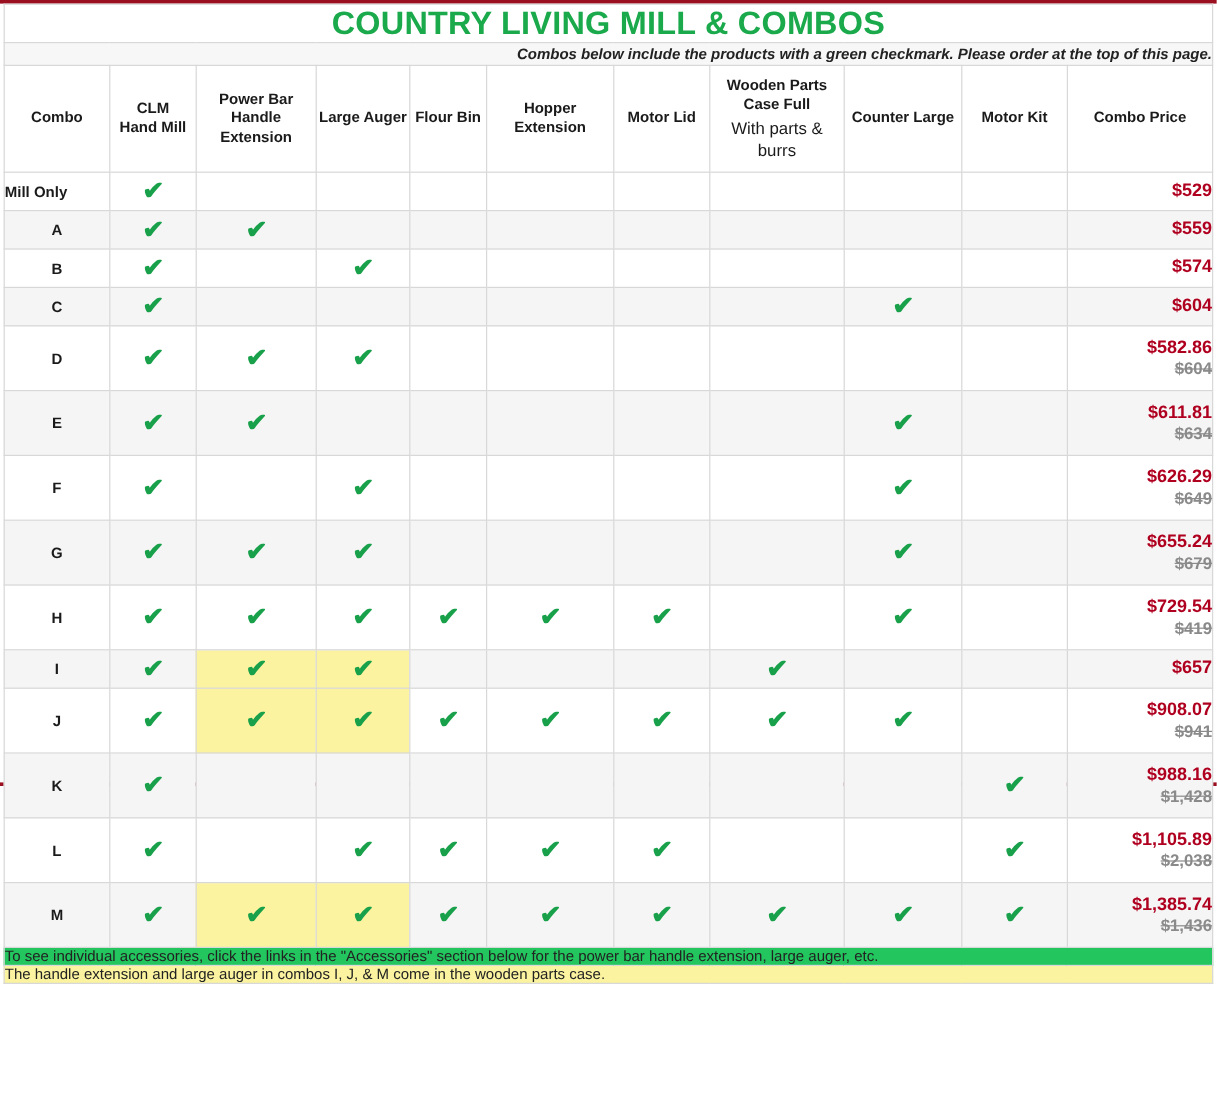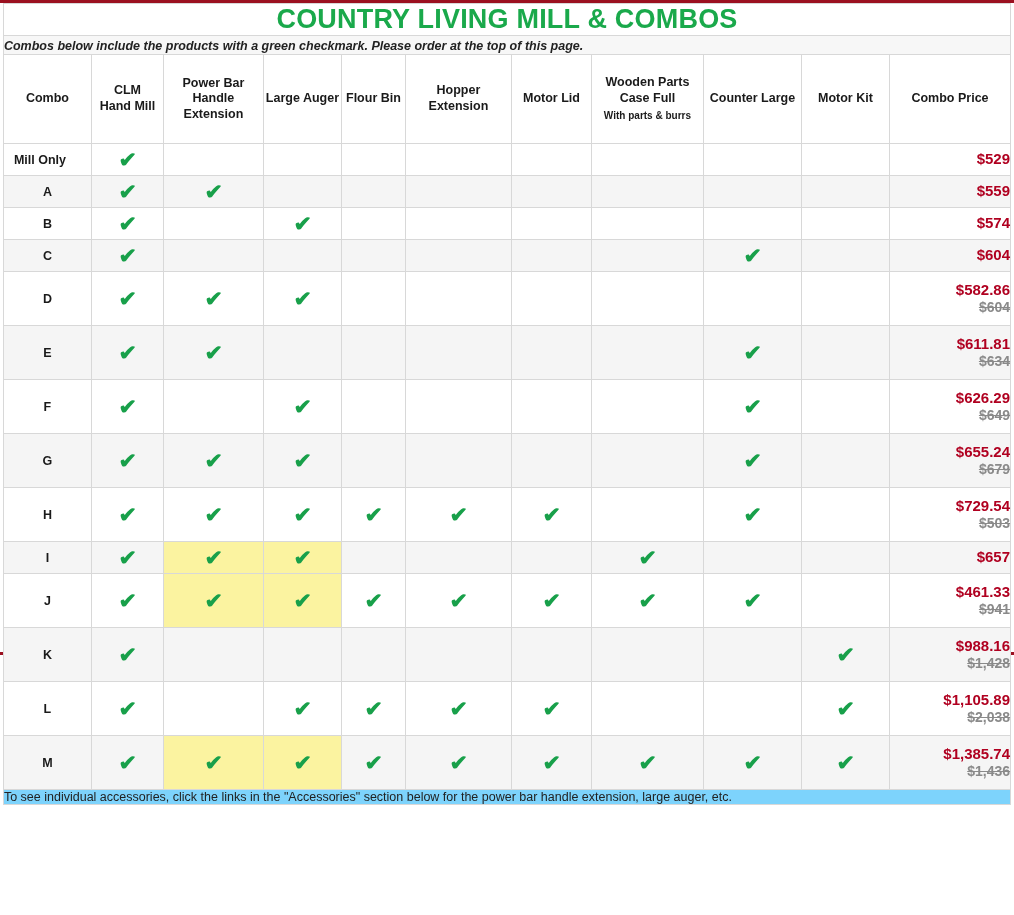--- a/index.html
+++ b/index.html
@@ -42,21 +42,21 @@
     border-top: none;
     background: #ffffff;
   }
   .title-text {
     color: #1aa94b;
     font-size: 27px;
     font-weight: bold;
     letter-spacing: 0.2px;
   }
   .subtitle-cell {
-    text-align: left;
+    text-align: right;
     padding: 9px 6px;
     background: #f7f7f7;
   }
   .subtitle-text {
     font-size: 12.5px;
     font-style: italic;
     font-weight: bold;
     color: #222;
   }
   thead th {
@@ -64,41 +64,41 @@
     font-size: 12.5px;
     font-weight: bold;
     text-align: center;
     height: 88px;
     padding: 4px 3px;
     line-height: 1.25;
     color: #1a1a1a;
   }
   thead th .sub {
     display: block;
-    font-size: 10px;
-    font-weight: bold;
+    font-size: 14px;
+    font-weight: normal;
     margin-top: 4px;
   }
   tbody td {
     height: 31px;
     text-align: center;
     font-size: 12.5px;
   }
   tbody tr.alt td {
     background: #f5f5f5;
   }
   td.combo-label {
     font-weight: bold;
     font-size: 12.5px;
     text-align: center;
     color: #1a1a1a;
   }
   td.combo-label.mill-only {
     text-align: left;
-    padding-left: 10px;
+    padding-left: 0;
   }
   .check {
     color: #18a04a;
     font-size: 21px;
     font-weight: bold;
     line-height: 1;
     display: inline-block;
     transform: scaleX(1.05);
   }
   td.hl {
@@ -120,21 +120,21 @@
     font-weight: bold;
     font-size: 14px;
     text-decoration: line-through;
     display: block;
   }
   tr.tall td { height: 53px; }
   .footnote-cell {
     text-align: left;
     padding: 11px 10px;
     font-size: 12.5px;
-    background: #7dd3fc;
+    background: #22c55e;
     color: #222;
   }
   .footnote-cell.yellow {
     background: #fbf3a0;
   }
 </style>
 </head>
 <body>
 
 <div class="page">
@@ -312,21 +312,21 @@
           <td><span class="check">✔</span></td>
           <td><span class="check">✔</span></td>
           <td><span class="check">✔</span></td>
           <td><span class="check">✔</span></td>
           <td><span class="check">✔</span></td>
           <td></td>
           <td><span class="check">✔</span></td>
           <td></td>
           <td class="price">
             <span class="price-now">$729.54</span>
-            <span class="price-was">$503</span>
+            <span class="price-was">$419</span>
           </td>
         </tr>
         <tr class="alt">
           <td class="combo-label"><span>I</span></td>
           <td><span class="check">✔</span></td>
           <td class="hl"><span class="check">✔</span></td>
           <td class="hl"><span class="check">✔</span></td>
           <td></td>
           <td></td>
           <td></td>
@@ -342,21 +342,21 @@
           <td><span class="check">✔</span></td>
           <td class="hl"><span class="check">✔</span></td>
           <td class="hl"><span class="check">✔</span></td>
           <td><span class="check">✔</span></td>
           <td><span class="check">✔</span></td>
           <td><span class="check">✔</span></td>
           <td><span class="check">✔</span></td>
           <td><span class="check">✔</span></td>
           <td></td>
           <td class="price">
-            <span class="price-now">$461.33</span>
+            <span class="price-now">$908.07</span>
             <span class="price-was">$941</span>
           </td>
         </tr>
         <tr class="alt tall">
           <td class="combo-label"><span>K</span></td>
           <td><span class="check">✔</span></td>
           <td></td>
           <td></td>
           <td></td>
           <td></td>
@@ -401,15 +401,20 @@
             <span class="price-was">$1,436</span>
           </td>
         </tr>
       </tbody>
     <tfoot>
       <tr>
         <td class="footnote-cell" colspan="11">
           <span>To see individual accessories, click the links in the "Accessories" section below for the power bar handle extension, large auger, etc.</span>
         </td>
       </tr>
+      <tr>
+        <td class="footnote-cell yellow" colspan="11">
+          <span>The handle extension and large auger in combos I, J, &amp; M come in the wooden parts case.</span>
+        </td>
+      </tr>
     </tfoot>
   </table>
 </div>
 
 </body></html>

